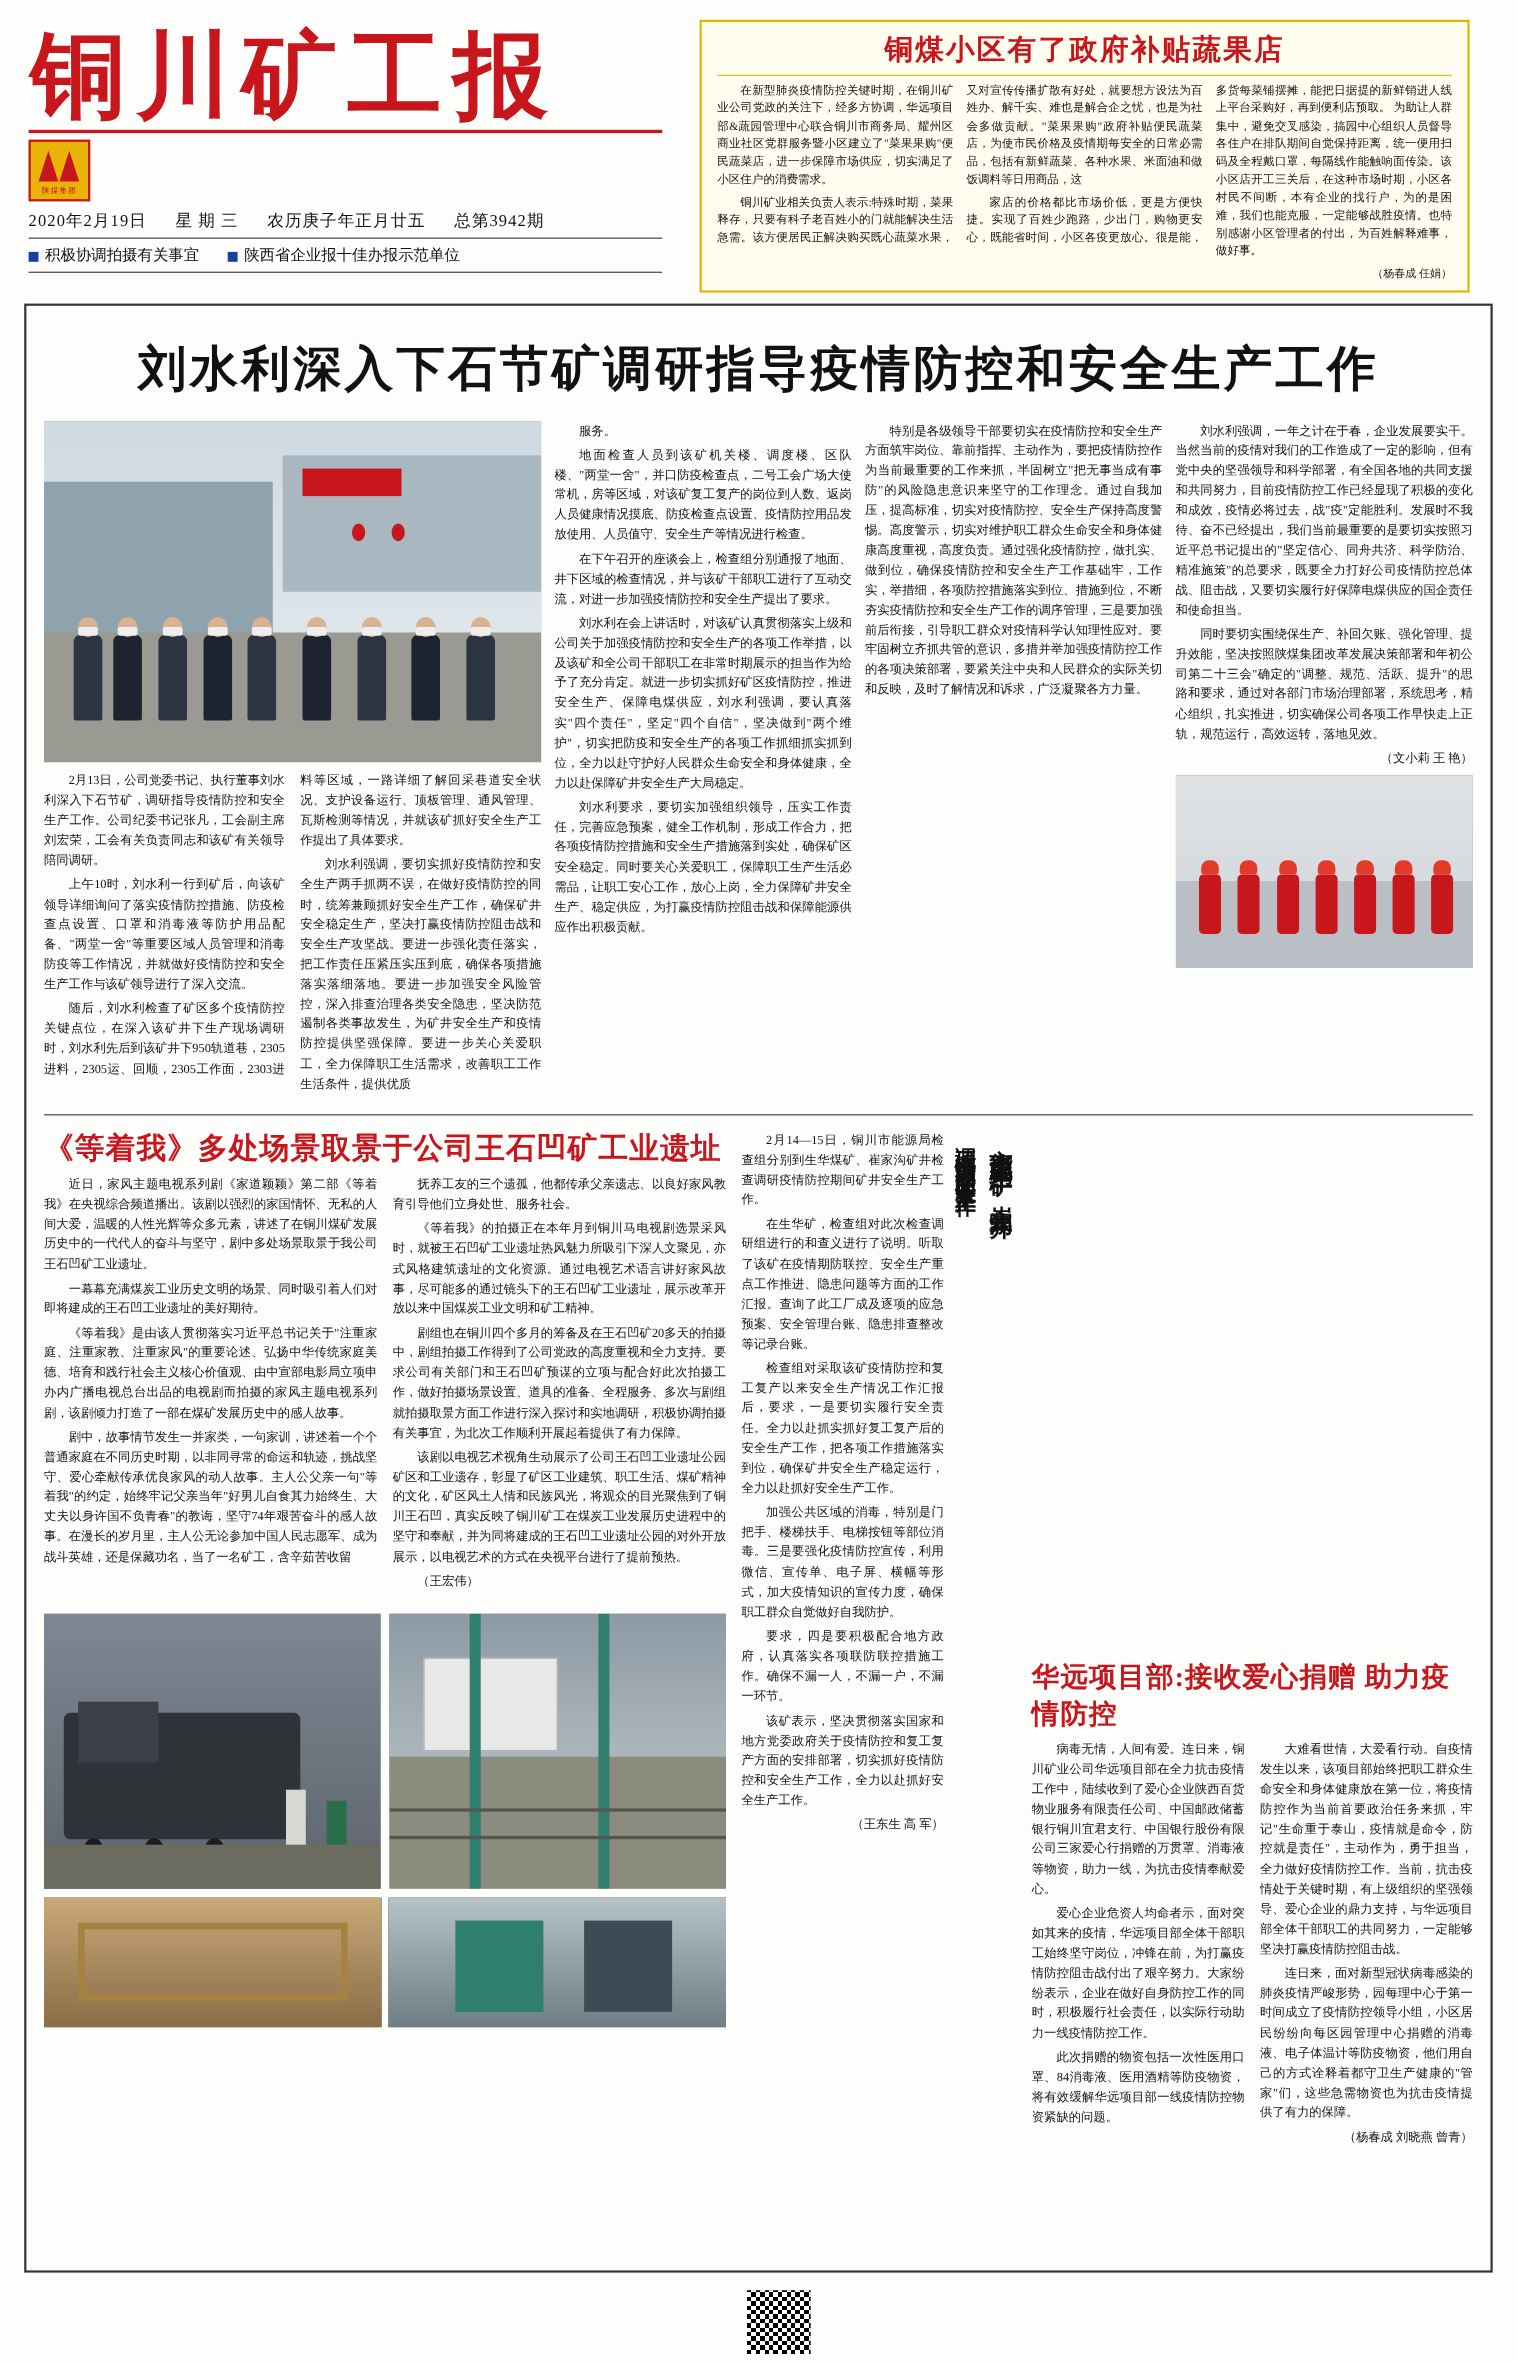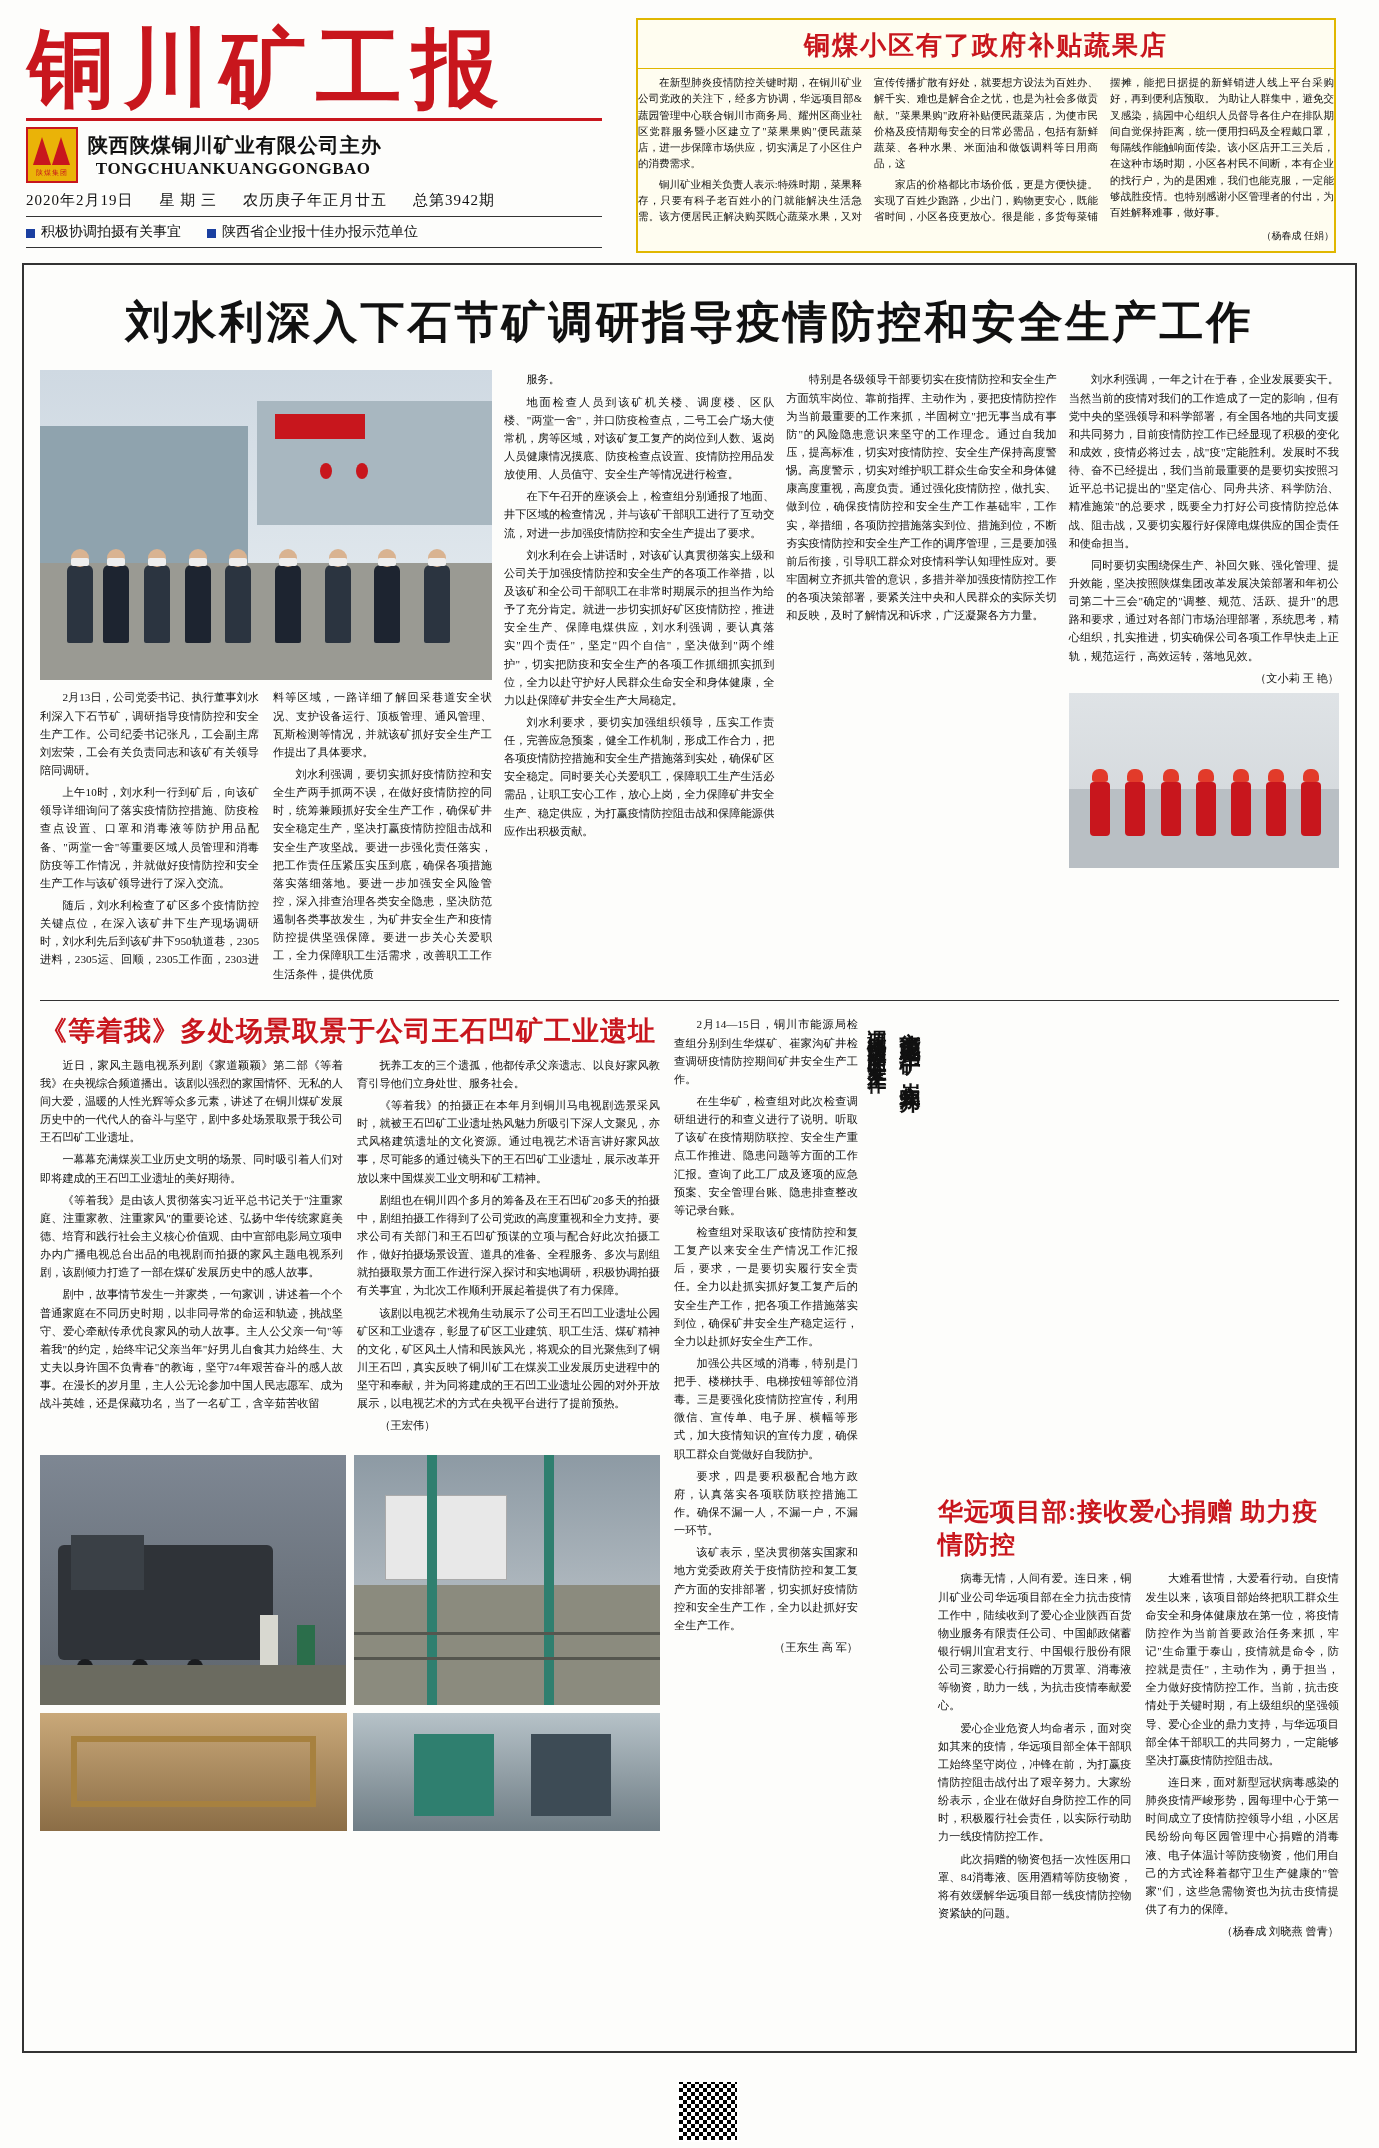--- a/index.html
+++ b/index.html
@@ -72,21 +72,21 @@
   .qr{
     width:62px;height:62px;position:absolute;right:640px;bottom:6px;
     background:
       repeating-linear-gradient(0deg,#000 0 4px,#fff 4px 8px),
       repeating-linear-gradient(90deg,#000 0 4px,#fff 4px 8px);
     background-blend-mode: difference;
     border:2px solid #fff;
   }
   .masthead-right{
     width: 700px; border:2px solid #e0b700; background:#fffdf0;
-    padding:8px 0; position:relative;
+    padding:8px 14px; position:relative;
   }
   .mr-title{
     text-align:center;font-size:26px;font-weight:bold;color:#c8161d;
     letter-spacing:2px; border-bottom:1px solid #e0b700; padding-bottom:5px; margin-bottom:6px;
   }
   .mr-cols{ column-count:3; column-gap:12px; font-size:10.5px; line-height:1.55; text-align:justify;}
   .mr-sign{ text-align:right; font-size:10px; margin-top:4px; }
 
   
   .main-frame{
@@ -167,24 +167,20 @@
 <div class="page">
 
   <div class="masthead">
     <div class="masthead-left">
       <div class="paper-title">铜川矿工报</div>
       <div class="title-rule"></div>
       <div class="sponsor-row">
         <div class="logo-box">
           <div class="logo-mark"></div>
           <div class="logo-text">陕煤集团</div>
-        </div>
-        <div>
-          <span class="sponsor-cn">陕西陕煤铜川矿业有限公司主办</span>
-          <span class="sponsor-en">TONGCHUANKUANGGONGBAO</span>
         </div>
       </div>
       <div class="date-row">
         <span>2020年2月19日</span>
         <span>星 期 三</span>
         <span>农历庚子年正月廿五</span>
         <span>总第3942期</span>
       </div>
       <div style="border-top:1px solid #333;width:576px;margin:4px 0 6px 4px;"></div>
       <div class="line-marks">

